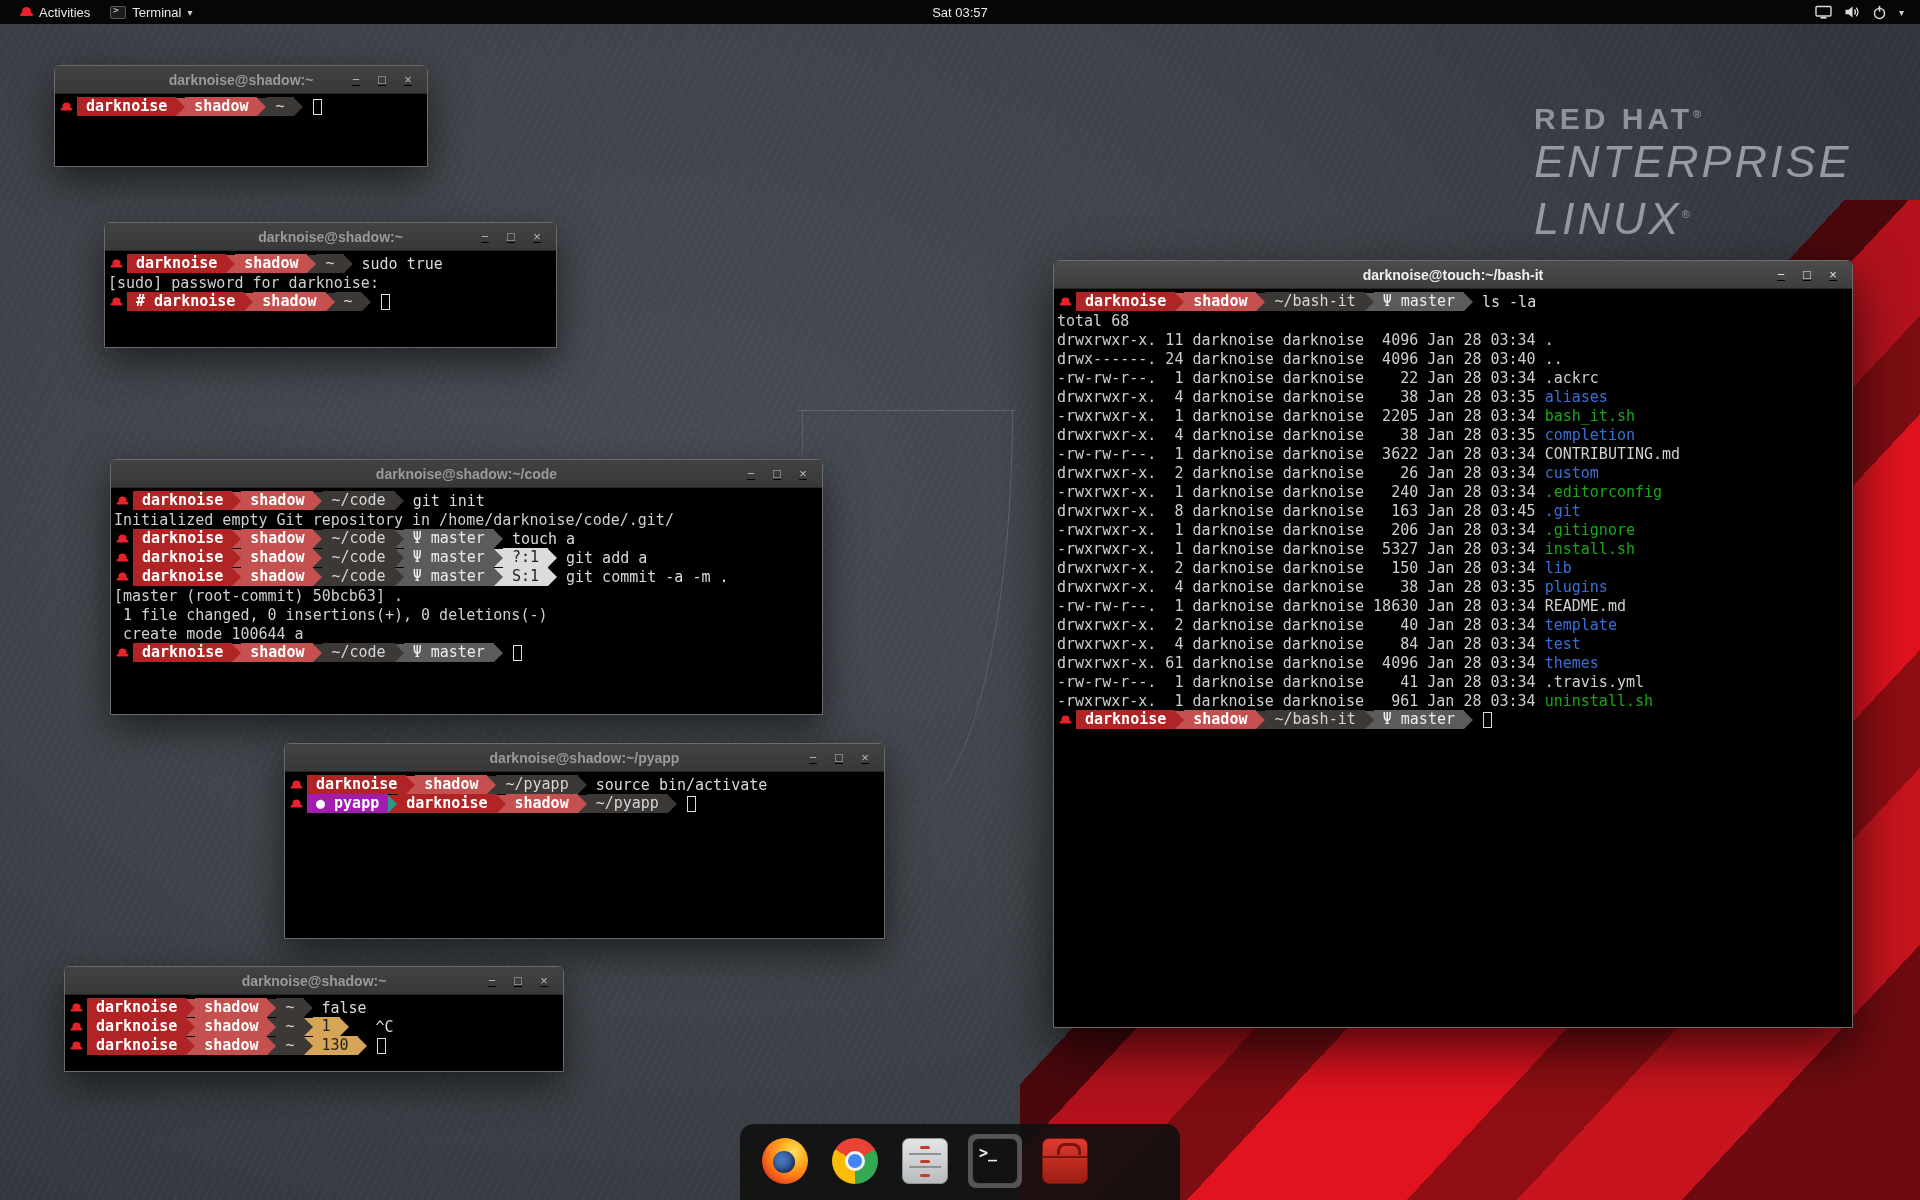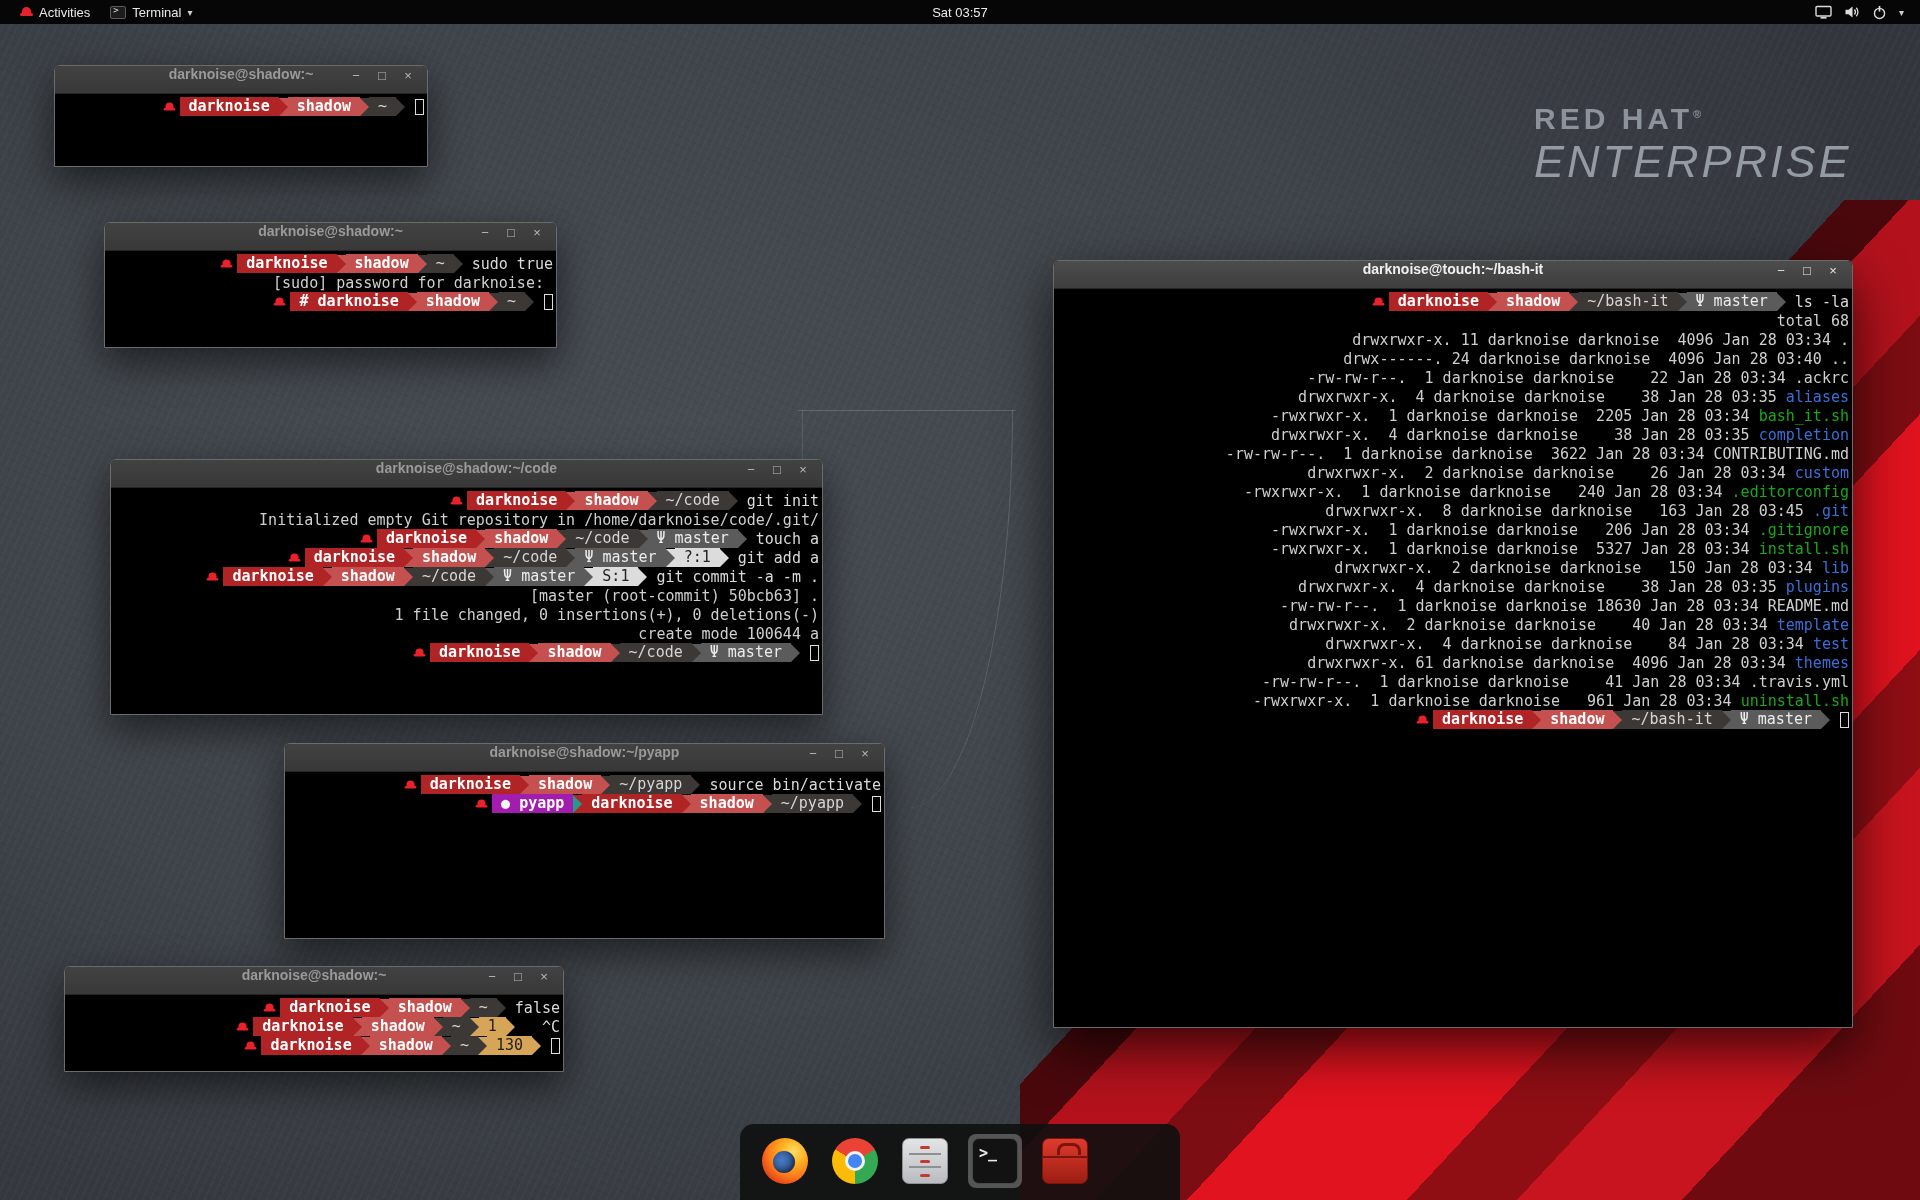--- a/index.html
+++ b/index.html
@@ -50,31 +50,31 @@
   .fedora { display:inline-block; width:13px; height:12px; position:relative; flex:0 0 13px; }
   .fedora::before { content:""; position:absolute; left:2px; top:1px; width:9px; height:6px; background:#e8212b; border-radius:5px 5px 0 0; }
   .fedora::after  { content:""; position:absolute; left:0; top:7px; width:13px; height:3px; background:#e8212b; border-radius:2px; }
 
   
   .window { position:absolute; border:1px solid #6b6b6b; border-radius:6px 6px 0 0;
     box-shadow:0 14px 38px rgba(0,0,0,0.55); background:#000; display:flex; flex-direction:column; }
   .window.active { box-shadow:0 20px 54px rgba(0,0,0,0.7); }
   .titlebar { height:28px; flex:0 0 28px; border-radius:5px 5px 0 0;
     background:linear-gradient(#424242,#383838); border-bottom:1px solid #262626;
-    display:flex; align-items:flex-start; position:relative; }
+    display:flex; align-items:center; position:relative;text-decoration:underline; }
   .window.active .titlebar { background:linear-gradient(#4c4c4c,#3e3e3e); }
   .titlebar .title { position:absolute; left:0; right:0; text-align:center; font-size:14px; font-weight:bold; color:#9a9a9a; }
   .window.active .titlebar .title { color:#f0f0f0; }
   .buttons { margin-left:auto; display:flex; gap:4px; padding-right:8px; z-index:2; }
   .wbtn { width:22px; height:20px; text-align:center; line-height:20px; color:#b8b8b8; font-size:13px; cursor:default; }
   .window.active .wbtn { color:#e4e4e4; }
 
   .tbody { flex:1; background:#000; padding:3px 3px; overflow:hidden; }
   .line { display:flex; align-items:center; height:19px; white-space:pre;
-    font-family:"DejaVu Sans Mono",monospace; font-size:15px; color:#d0d0d0;justify-content:flex-end; }
+    font-family:"DejaVu Sans Mono",monospace; font-size:15px; color:#d0d0d0; }
   .line .fedora { margin:0 4px 0 2px; transform:scale(0.9); }
   .seg { height:19px; line-height:19px; padding:0 9px; display:inline-block; flex:0 0 auto; }
   .sg-user { background:#b02425; color:#fff; font-weight:bold; }
   .sg-host { background:#c4514f; color:#fff; font-weight:bold; }
   .sg-path { background:#3c3836; color:#d6d6d6; }
   .sg-branch { background:#5b5b5b; color:#ececec; }
   .sg-stat { background:#dcdcdc; color:#222; }
   .sg-exit { background:#d7a558; color:#222; }
   .sg-venv { background:#a21caf; color:#fff; font-weight:bold; }
   .arrow { display:inline-block; width:0; height:0; flex:0 0 auto;
@@ -118,20 +118,21 @@
 <div id="desktop">
 
   <div class="stripes"></div>
   <div class="arc-line-h"></div>
   <div class="arc-line-v"></div>
   <div class="arc-curve"></div>
 
   <div class="branding">
     <div class="b1"><span>RED HAT</span><span class="reg">®</span></div>
     <div class="b2"><span>ENTERPRISE</span></div>
+    <div class="b3"><span>LINUX</span><span class="reg">®</span></div>
   </div>
 
   <div id="windows">
       <div class="window" style="left: 54px; top: 65px; width: 374px; height: 102px; z-index: 10;">
         <div class="titlebar">
           <div class="title">darknoise@shadow:~</div>
           <div class="buttons">
             <div class="wbtn">−</div>
             <div class="wbtn">□</div>
             <div class="wbtn">×</div>

